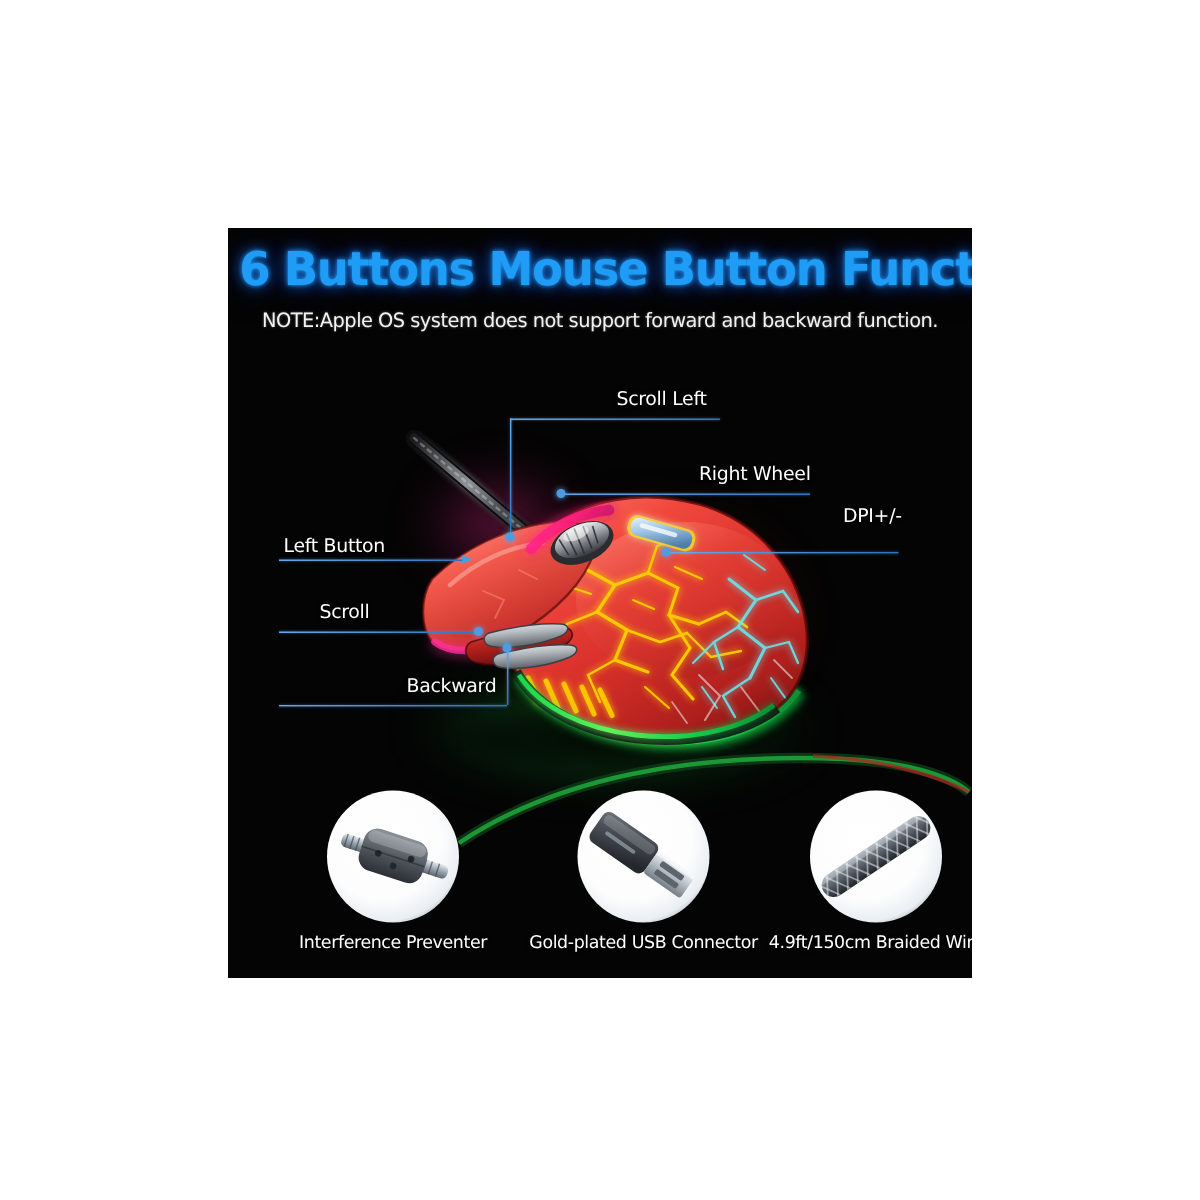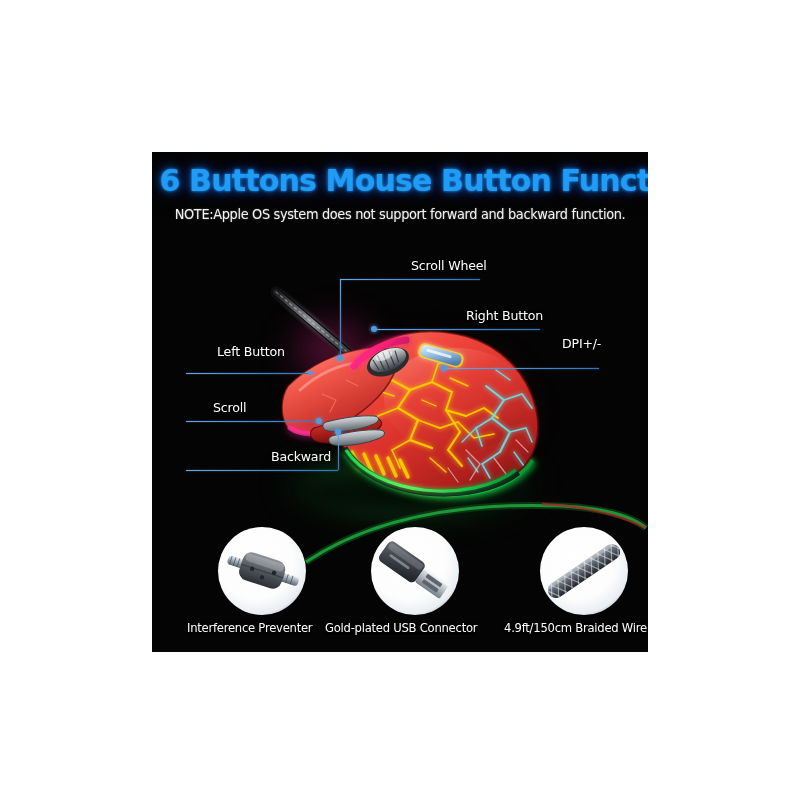--- a/index.html
+++ b/index.html
@@ -156,20 +156,21 @@
     background: radial-gradient(ellipse at center, rgba(0,0,0,0.95), rgba(0,0,0,0.55) 55%, transparent 72%);
     filter: blur(6px);
     z-index: 11;
   }
 
   #mouse-svg { position: absolute; left: 0; top: 0; z-index: 14; }
 
   
   .feature {
     position: absolute;
+    text-align: center;
     z-index: 25;
   }
   .feature .circle {
     position: relative;
     width: 88px;
     height: 88px;
     margin: 0 auto;
     border-radius: 50%;
     background: radial-gradient(circle at 42% 38%, #ffffff 0%, #fdfdfd 52%, #e9eef3 72%, rgba(225,232,240,0.55) 88%, rgba(200,210,220,0) 100%);
     overflow: visible;
@@ -409,34 +410,34 @@
           <line x1="130" y1="178" x2="138" y2="195"></line>
         </g>
 
         <g>
           <path d="M74,166 C88,190 118,206 154,210 C190,214 226,207 248,190" fill="none" stroke="#101012" stroke-width="7" opacity="0.9"></path>
           <path d="M76,168 C90,190 120,204 154,208 C188,212 224,205 246,188" fill="none" stroke="url(#rgbEdge)" stroke-width="3.2" filter="url(#softGlow)"></path>
         </g>
       </svg>
     </div>
 
-    <div class="callout" style="left:259px; top:106px;">Scroll Wheel</div>
+    <div class="callout" style="left:259px; top:106px;">Scroll Left</div>
     <div class="lead-h" style="left:188px; top:127px; width:140px;"></div>
     <div class="lead-v" style="left:188px; top:127px; height:79px;"></div>
     <div class="lead-dot" style="left:185px; top:203px;"></div>
 
-    <div class="callout" style="left:314px; top:156px;">Right Button</div>
+    <div class="callout" style="left:314px; top:156px;">Right Wheel</div>
     <div class="lead-h" style="left:222px; top:177px; width:166px;"></div>
     <div class="lead-dot" style="left:219px; top:174px;"></div>
 
     <div class="callout" style="left:410px; top:184px;">DPI+/-</div>
     <div class="lead-h" style="left:292px; top:216px; width:155px;"></div>
     <div class="lead-dot" style="left:289px; top:213px;"></div>
 
-    <div class="callout" style="left:37px; top:192px;margin-left:28px;">Left Button</div>
+    <div class="callout" style="left:37px; top:204px;">Left Button</div>
     <div class="lead-h" style="left:34px; top:221px; width:124px;"></div>
     <div class="lead-arrow" style="left:156px; top:218px;"></div>
 
     <div class="callout" style="left:61px; top:248px;">Scroll</div>
     <div class="lead-h" style="left:34px; top:269px; width:132px;"></div>
     <div class="lead-dot" style="left:164px; top:266px;"></div>
 
     <div class="callout" style="left:87px; top:297px;margin-left:32px;">Backward</div>
     <div class="lead-h" style="left:34px; top:318px; width:152px;"></div>
     <div class="lead-v" style="left:186px; top:280px; height:38px;"></div>
@@ -482,21 +483,21 @@
             <circle cx="34" cy="45" r="2.2" fill="#23272c"></circle>
             <circle cx="46" cy="50" r="2.2" fill="#23272c"></circle>
             <circle cx="56" cy="42" r="2.2" fill="#23272c"></circle>
             <path d="M22,44 L66,44" stroke="rgba(20,24,28,0.45)" stroke-width="1"></path>
           </g>
         </svg>
       </div>
       <div class="cap">Interference Preventer</div>
     </div>
 
-    <div class="feature" style="left:173px; top:375px; width:180px;text-decoration:underline;">
+    <div class="feature" style="left:187px; top:375px; width:180px;text-decoration:underline;">
       <div class="circle">
         <svg width="88" height="88" viewBox="0 0 88 88">
           <defs>
             <linearGradient id="usbBodyG" x1="0" y1="0" x2="0.6" y2="1">
               <stop offset="0%" stop-color="#70767e"></stop>
               <stop offset="35%" stop-color="#4c5159"></stop>
               <stop offset="100%" stop-color="#24272c"></stop>
             </linearGradient>
             <linearGradient id="usbTipG" x1="0" y1="0" x2="0" y2="1">
               <stop offset="0%" stop-color="#f0f3f6"></stop>

